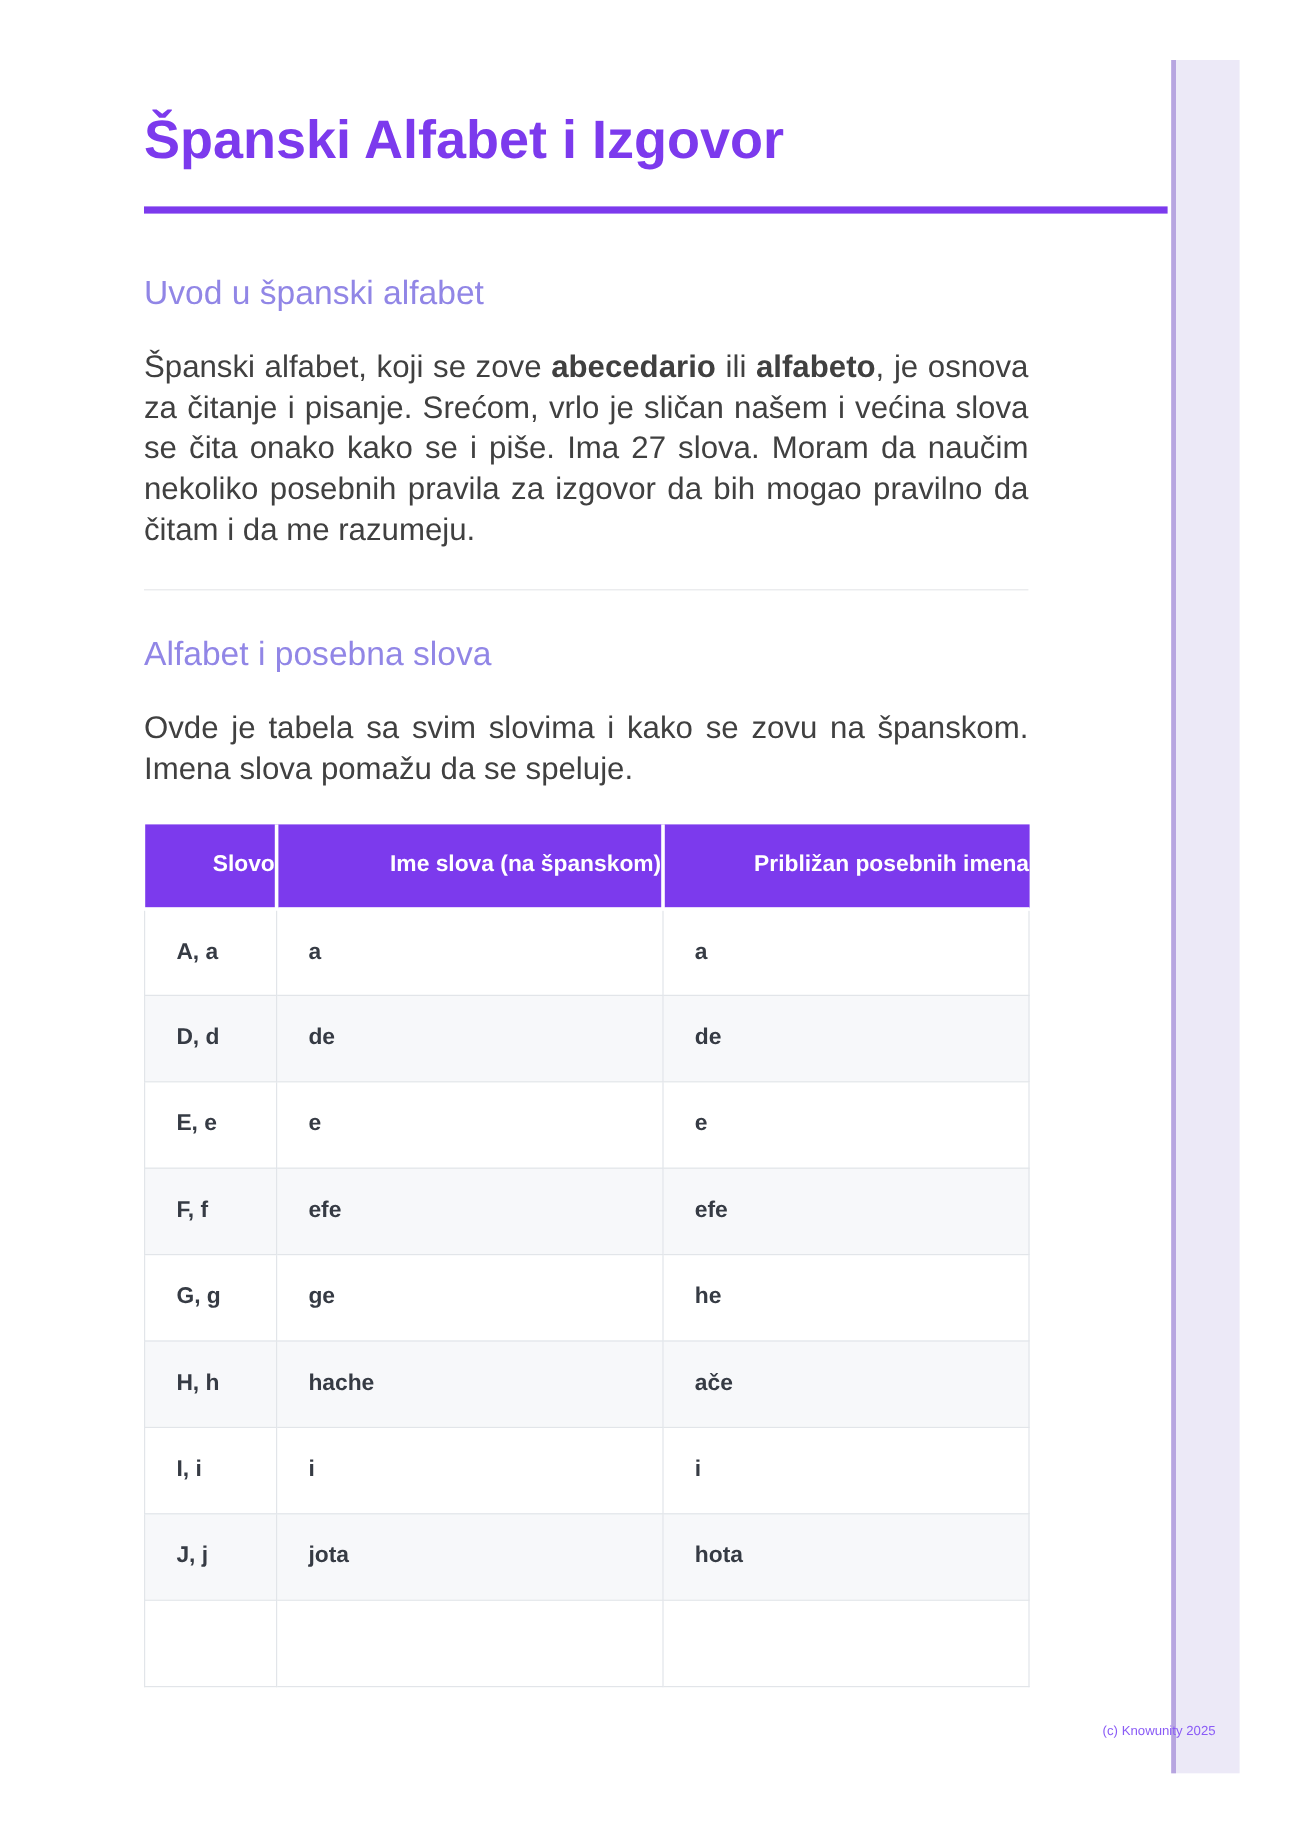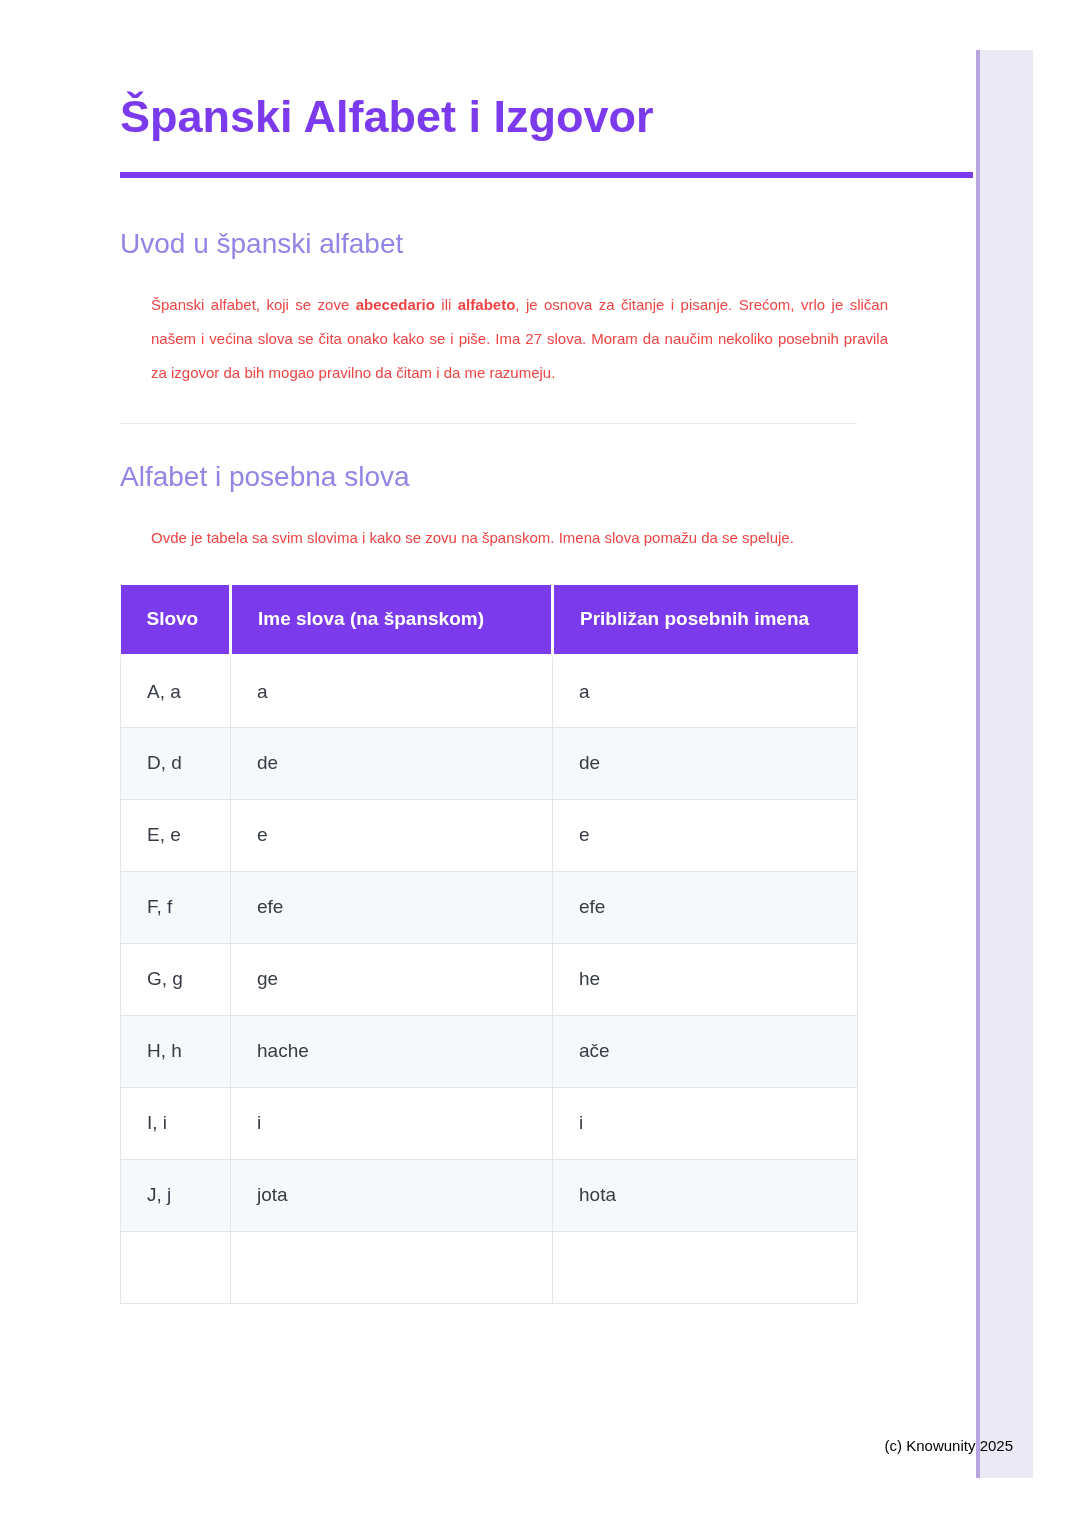--- a/index.html
+++ b/index.html
@@ -42,25 +42,24 @@
     font-size: 28px;
     line-height: 34px;
     font-weight: 400;
     color: #9186e6;
   }
   .section-heading.intro { margin-top: 49px; }
   .section-heading.alphabet { margin-top: 36px; }
   .body-par {
     margin-top: 27px;
     width: 737px;
-    font-size: 15px;
+    font-size: 26px;
     line-height: 34px;
     text-align: justify;
-    color: #ef4444;
-    margin-left: 31px;
+    color: #404040;
   }
   .body-par b { font-weight: 700; }
   .soft-divider {
     margin-top: 33px;
     width: 737px;
     height: 1px;
     background: #e7e8ea;
     border: none;
   }
   table.alphabet-table {
@@ -71,52 +70,53 @@
   }
   .alphabet-table col.c1 { width: 110px; }
   .alphabet-table col.c2 { width: 322px; }
   .alphabet-table col.c3 { width: 305px; }
   .alphabet-table th {
     height: 70px;
     background: #7c3aed;
     color: #ffffff;
     font-size: 19px;
     font-weight: 700;
-    text-align: left;
+    text-align: right;
     vertical-align: middle;
     padding-left: 26px;
     border-right: 3px solid #ffffff;
     border-bottom: 3px solid #ffffff;
   }
   .alphabet-table th:last-child { border-right: none; }
   .alphabet-table td {
     height: 72px;
     font-size: 19px;
     color: #363b44;
     vertical-align: middle;
     padding-left: 26px;
     border: 1px solid #e2e5e9;
     background: #ffffff;
+    font-weight: bold;
   }
   .alphabet-table tbody tr:nth-child(even) td { background: #f7f8fa; }
   .side-panel {
     position: absolute;
     left: 976px;
     top: 50px;
     width: 57px;
     height: 1428px;
     background: #ece9f7;
     border-left: 4px solid #b7a5e0;
   }
   .footer-copyright {
     position: absolute;
     top: 1437px;
     right: 67px;
-    font-size: 15px;
-    color: #000000;
+    font-size: 11px;
+    color: #8b5cf6;
     z-index: 5;
     white-space: nowrap;
   }
 </style>
 </head>
 <body>
 
 <div class="page-clip">
   <div class="content">
 

